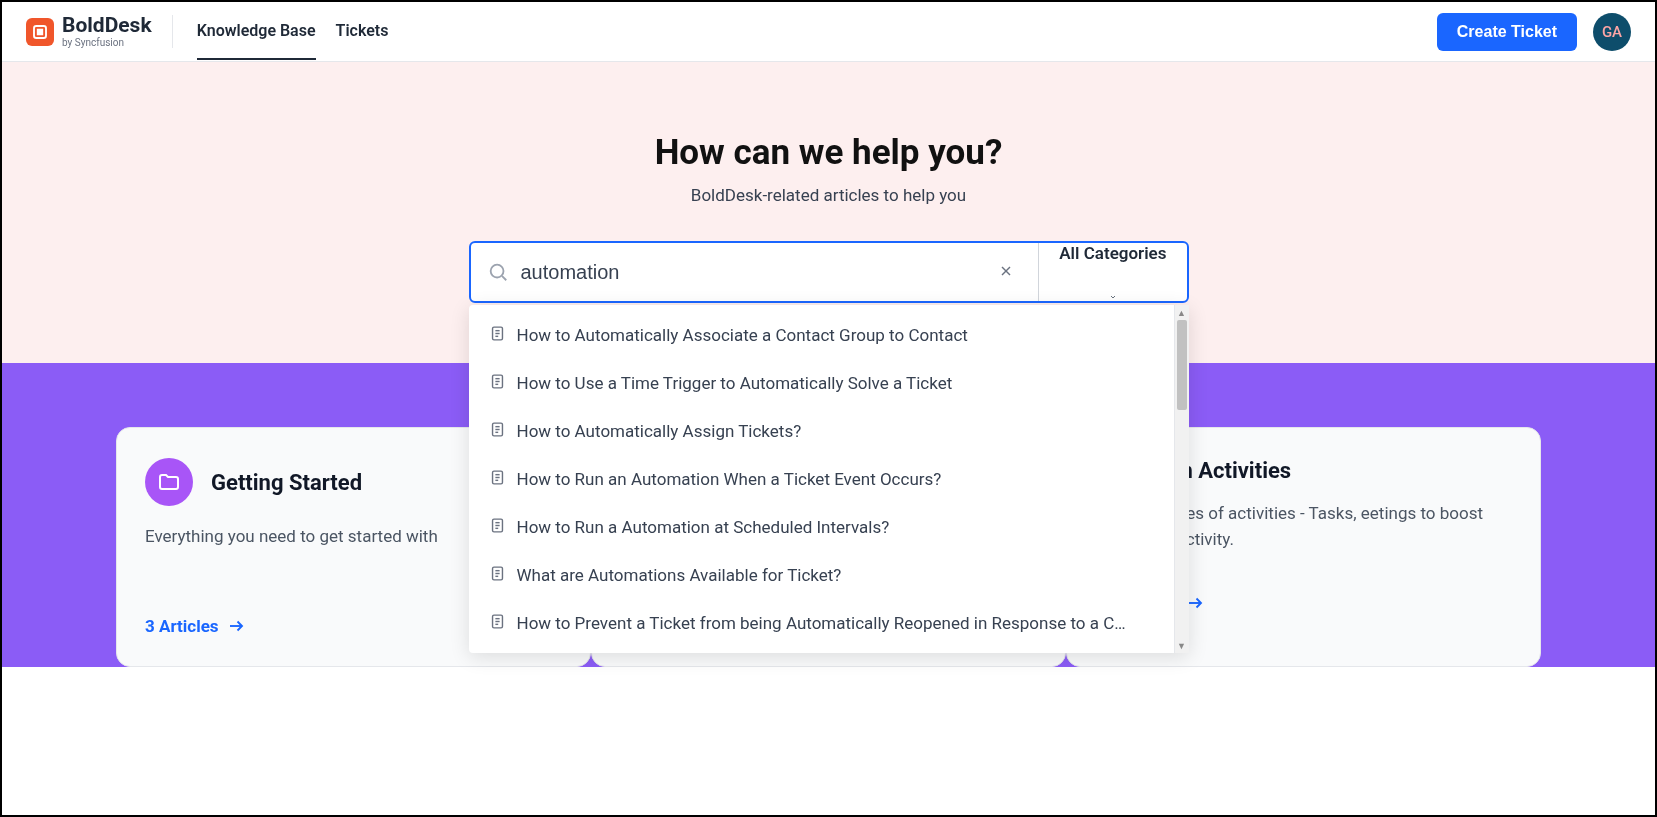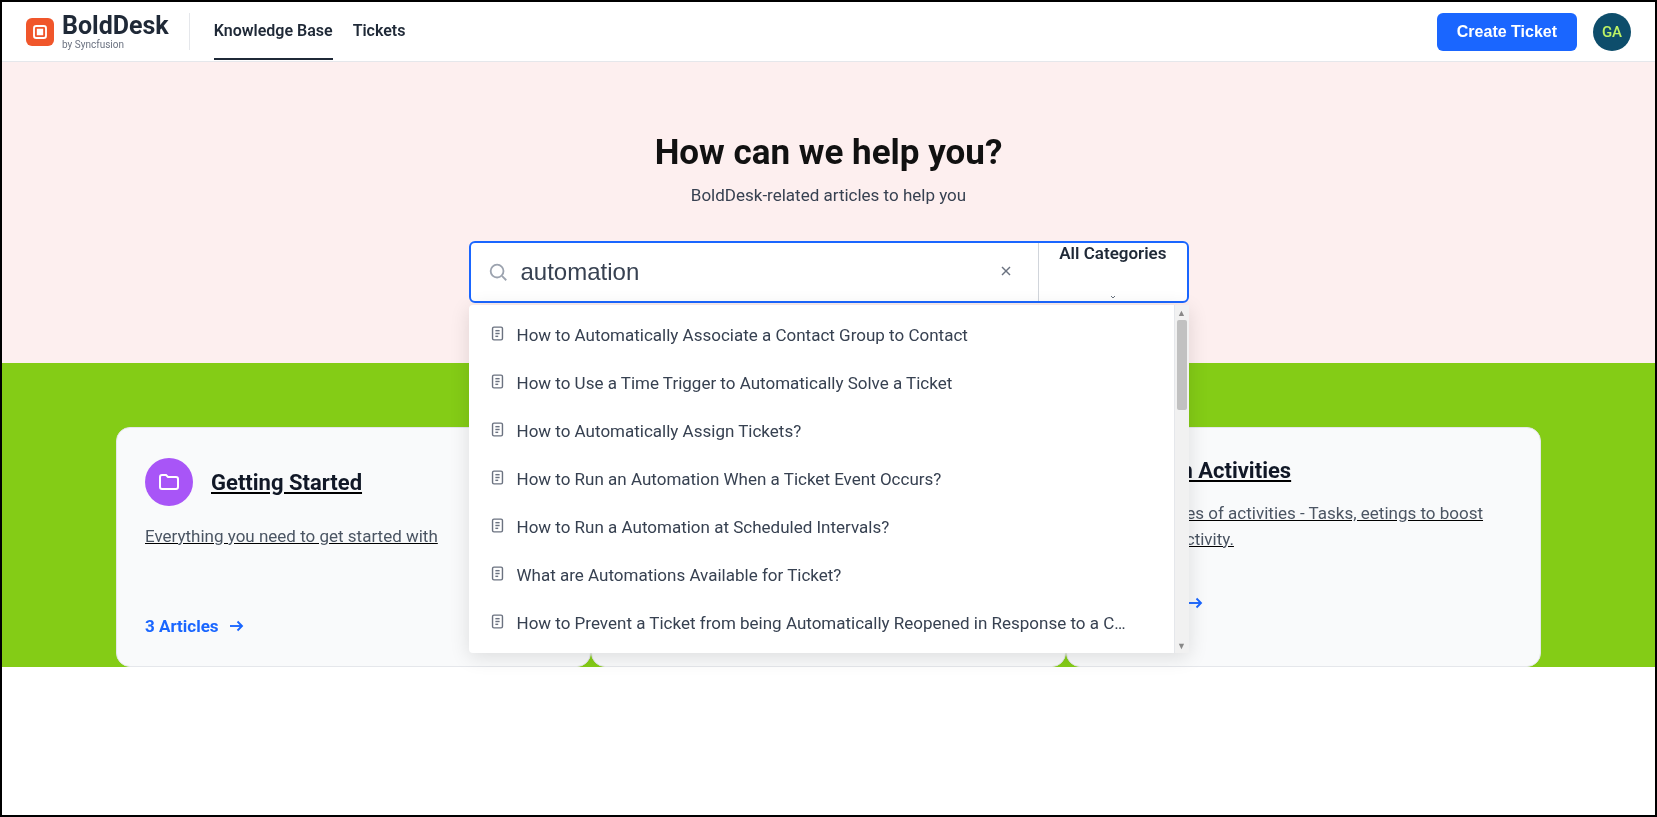--- a/index.html
+++ b/index.html
@@ -31,21 +31,21 @@
   width: 28px;
   height: 28px;
   background: #f0562b;
   border-radius: 6px;
   display: flex;
   align-items: center;
   justify-content: center;
 }
 .logo-icon svg { width: 18px; height: 18px; }
 .logo-text { display: flex; flex-direction: column; line-height: 1; }
-.logo-main { font-weight: 700; font-size: 25px; color: #1f2937; }
+.logo-main { font-weight: 700; font-size: 21px; color: #1f2937; }
 .logo-sub { font-size: 10px; color: #6b7280; margin-top: 2px; }
 .nav-tabs { display: flex; gap: 20px; }
 .nav-tab {
   font-size: 16px;
   font-weight: 600;
   color: #1f2937;
   padding: 18px 0;
   cursor: pointer;
   border-bottom: 2px solid transparent;
 }
@@ -59,21 +59,21 @@
   font-size: 16px;
   font-weight: 600;
   border-radius: 6px;
   cursor: pointer;
 }
 .avatar {
   width: 38px;
   height: 38px;
   border-radius: 50%;
   background: #0d4d6b;
-  color: #bef264;
+  color: #fca5a5;
   display: flex;
   align-items: center;
   justify-content: center;
   font-size: 15px;
   font-weight: 500;
   cursor: pointer;
 }
 .hero {
   background: #fdefef;
   padding: 70px 0 60px;
@@ -108,21 +108,21 @@
   flex: 1;
   display: flex;
   align-items: center;
   padding: 0 16px;
   gap: 12px;
 }
 .search-icon-svg { width: 22px; height: 22px; color: #9ca3af; flex-shrink: 0; }
 .search-input {
   border: none;
   outline: none;
-  font-size: 24px;
+  font-size: 20px;
   flex: 1;
   color: #374151;
   background: transparent;
 }
 .clear-btn {
   background: none;
   border: none;
   cursor: pointer;
   color: #6b7280;
   font-size: 20px;
@@ -183,24 +183,23 @@
 .scrollbar-thumb {
   position: absolute;
   top: 15px;
   left: 2px;
   right: 2px;
   height: 90px;
   background: #c1c1c1;
   border-radius: 2px;
 }
 .cards-section {
-  background: #84cc16;
+  background: #8b5cf6;
   padding: 64px 114px 0;
   display: flex;
-  text-decoration: underline;
 }
 .card {
   flex: 1;
   background: #f9fafb;
   border: 1px solid #e5e7eb;
   border-radius: 14px;
   padding: 30px 28px;
 }
 .card-head { display: flex; align-items: center; gap: 18px; margin-bottom: 18px; }
 .card-icon {

